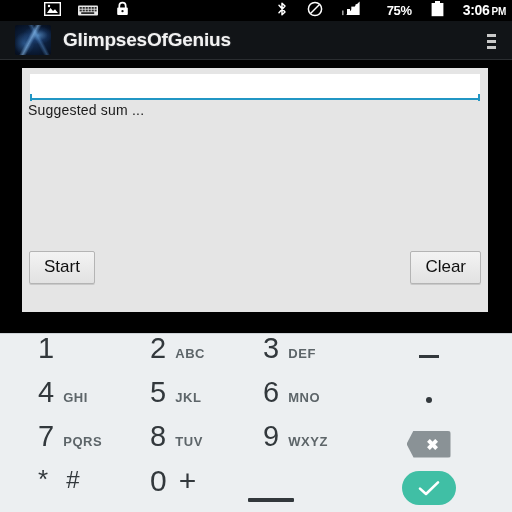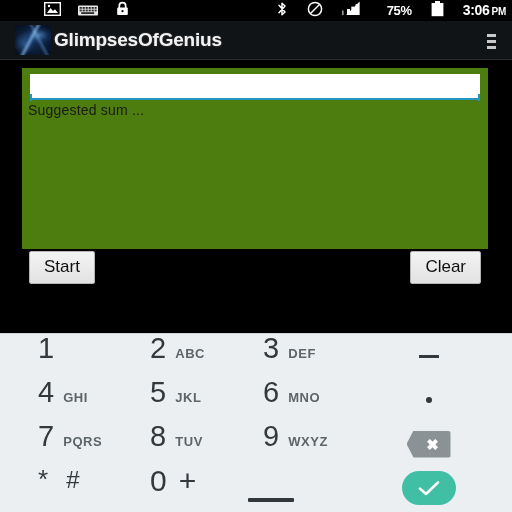--- a/index.html
+++ b/index.html
@@ -56,38 +56,38 @@
     position: relative; overflow: hidden;
   }
   .app-icon::after {
     content: ""; position: absolute; inset: 0;
     background:
       linear-gradient(118deg, transparent 38%, rgba(150,205,255,0.55) 45%, transparent 52%),
       linear-gradient(62deg, transparent 55%, rgba(110,175,240,0.35) 62%, transparent 68%);
   }
   .app-title {
     color: #f2f2f2; font-size: 19px; font-weight: bold;
-    margin-left: 3px; letter-spacing: -0.2px;
+    margin-left: 12px; letter-spacing: -0.2px;
     text-shadow: 0 0 2px rgba(255,255,255,0.25);
   }
   .overflow-menu {
     position: absolute; right: 8px; top: 8px;
     width: 26px; height: 24px;
     display: flex; flex-direction: column; align-items: center;
     justify-content: center; gap: 3px;
   }
   .overflow-menu span {
     display: block; width: 9px; height: 3px; background: #c9c9c9;
   }
 
   
   .content-panel {
     position: absolute; left: 22px; top: 68px;
-    width: 466px; height: 181px;
-    background: #4d7c0f;
+    width: 466px; height: 244px;
+    background: #e5e5e5;
   }
   .sum-input {
     position: absolute; left: 8px; top: 6px;
     width: 450px; height: 26px;
     background: #ffffff;
     border: none; outline: none;
     border-bottom: 2px solid #2196c4;
     font-family: "Liberation Sans", sans-serif;
     font-size: 14px; color: #111;
     padding: 0 2px;

